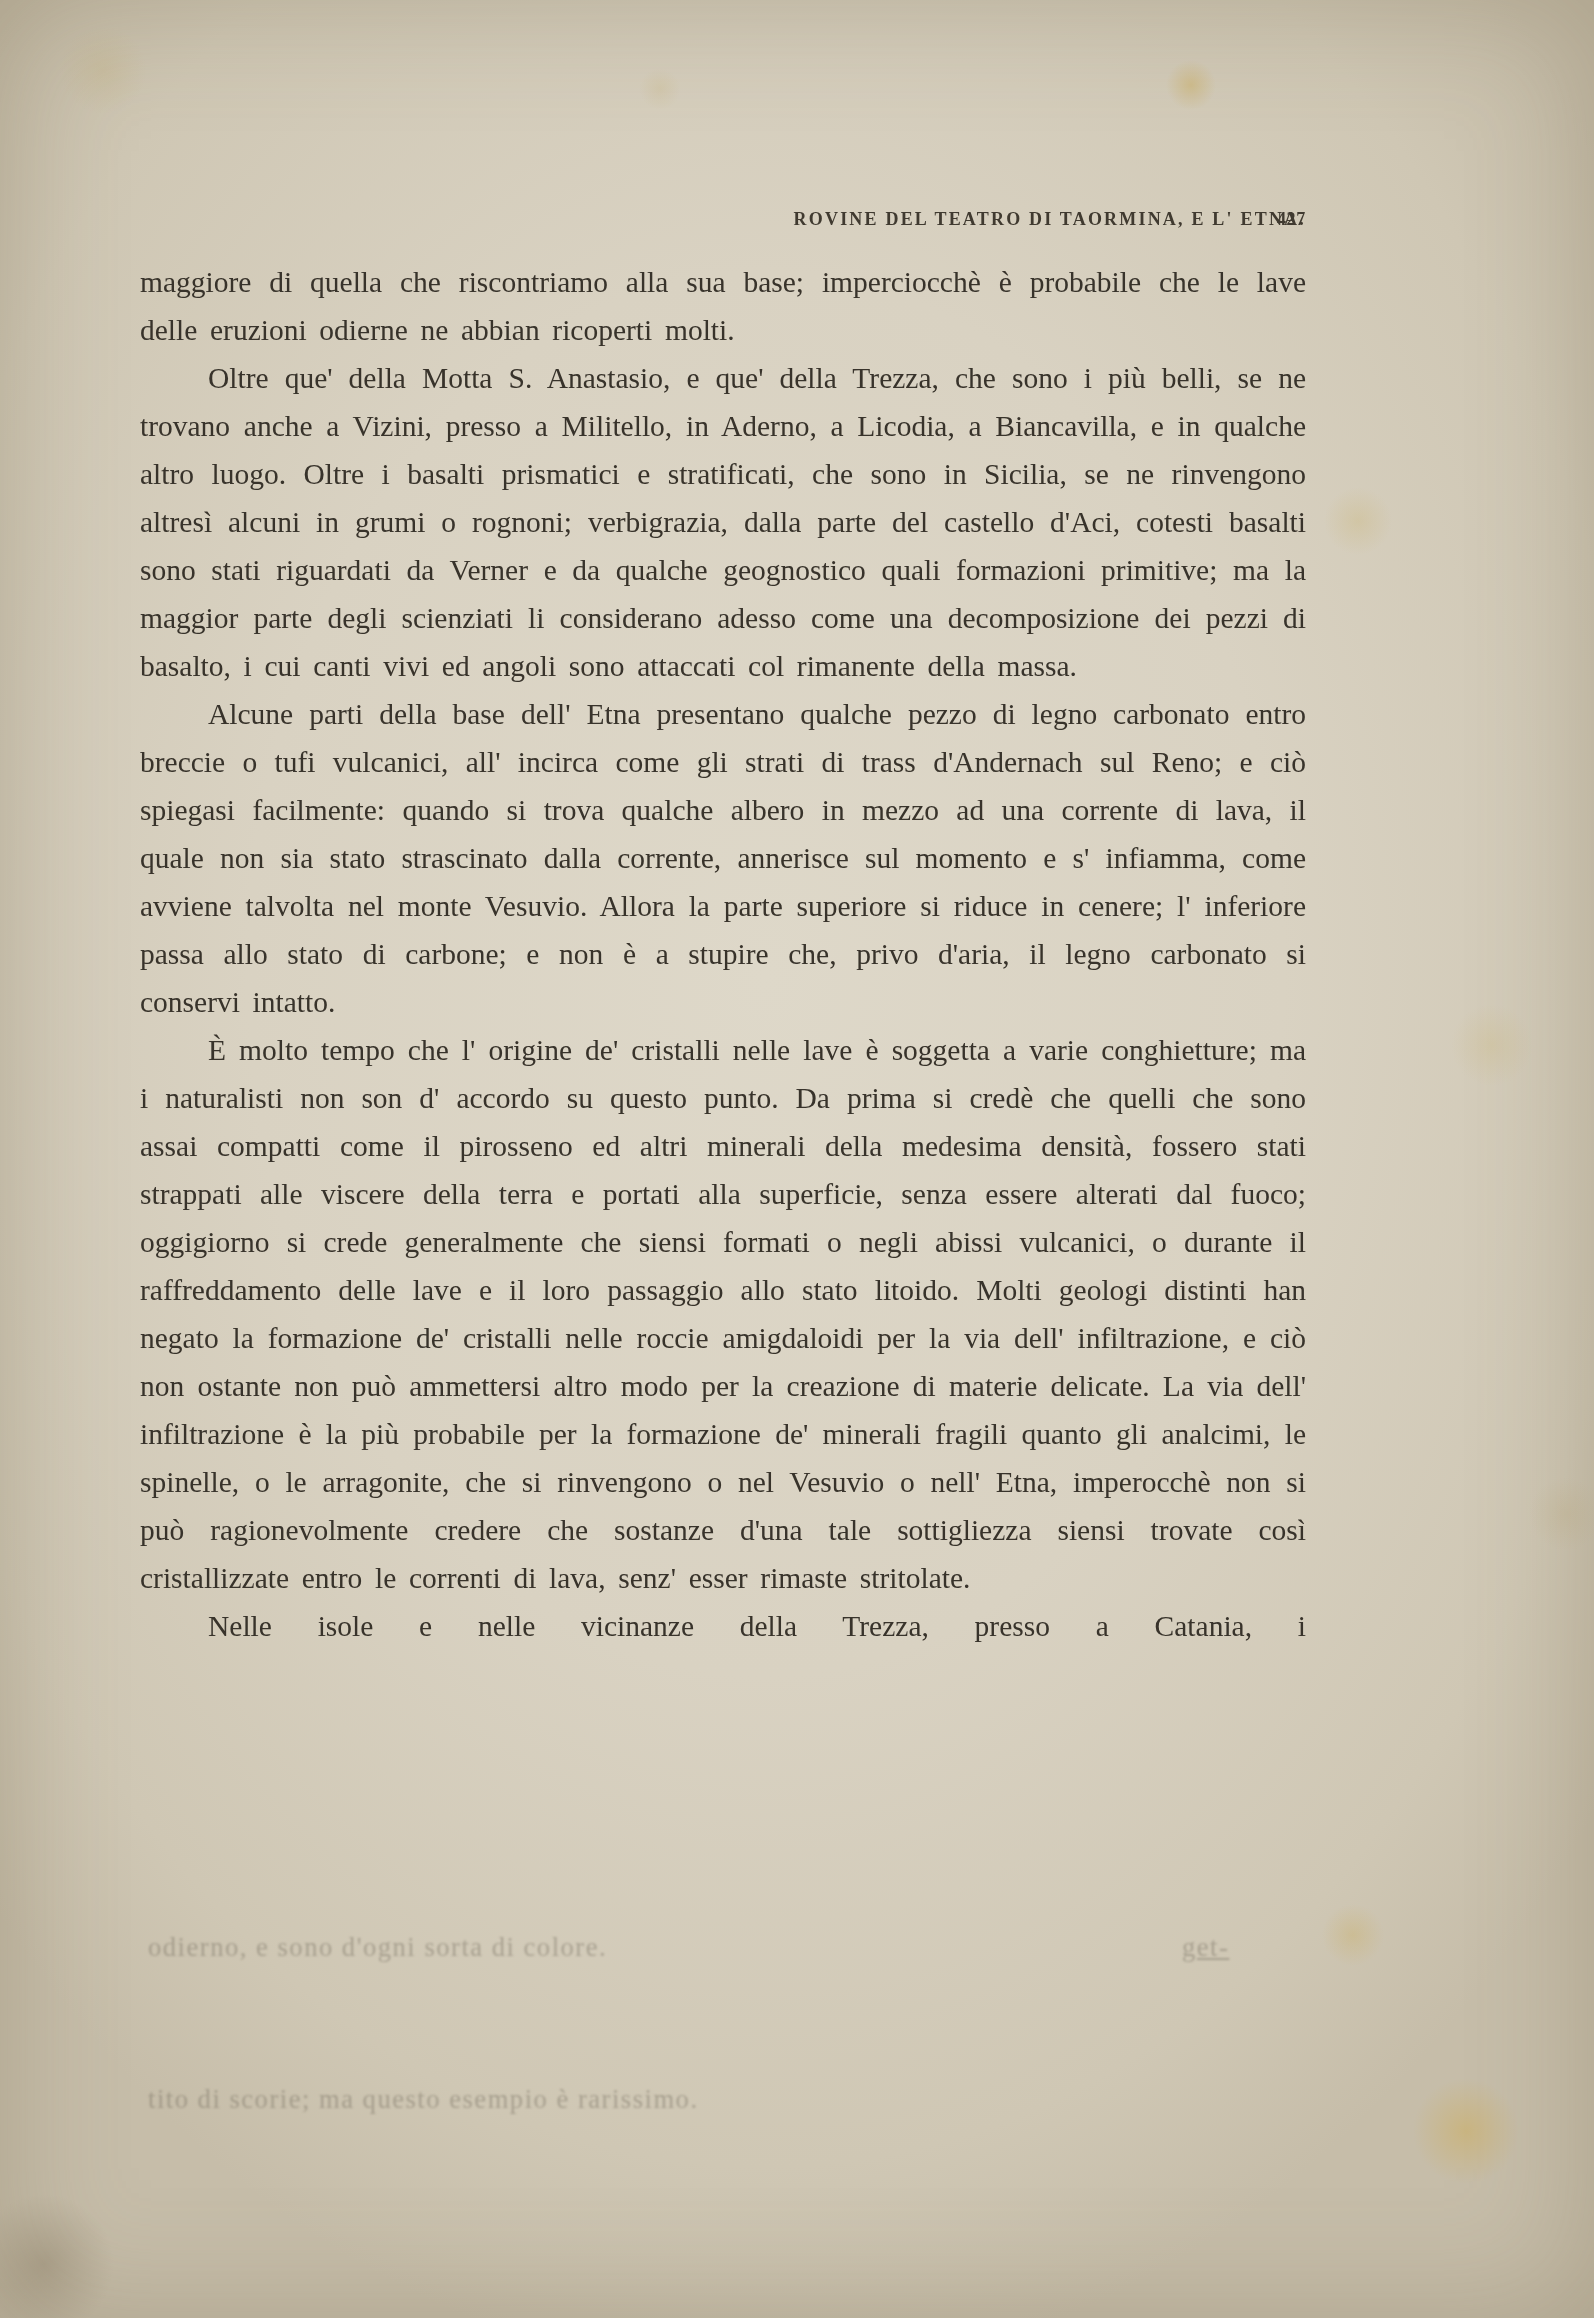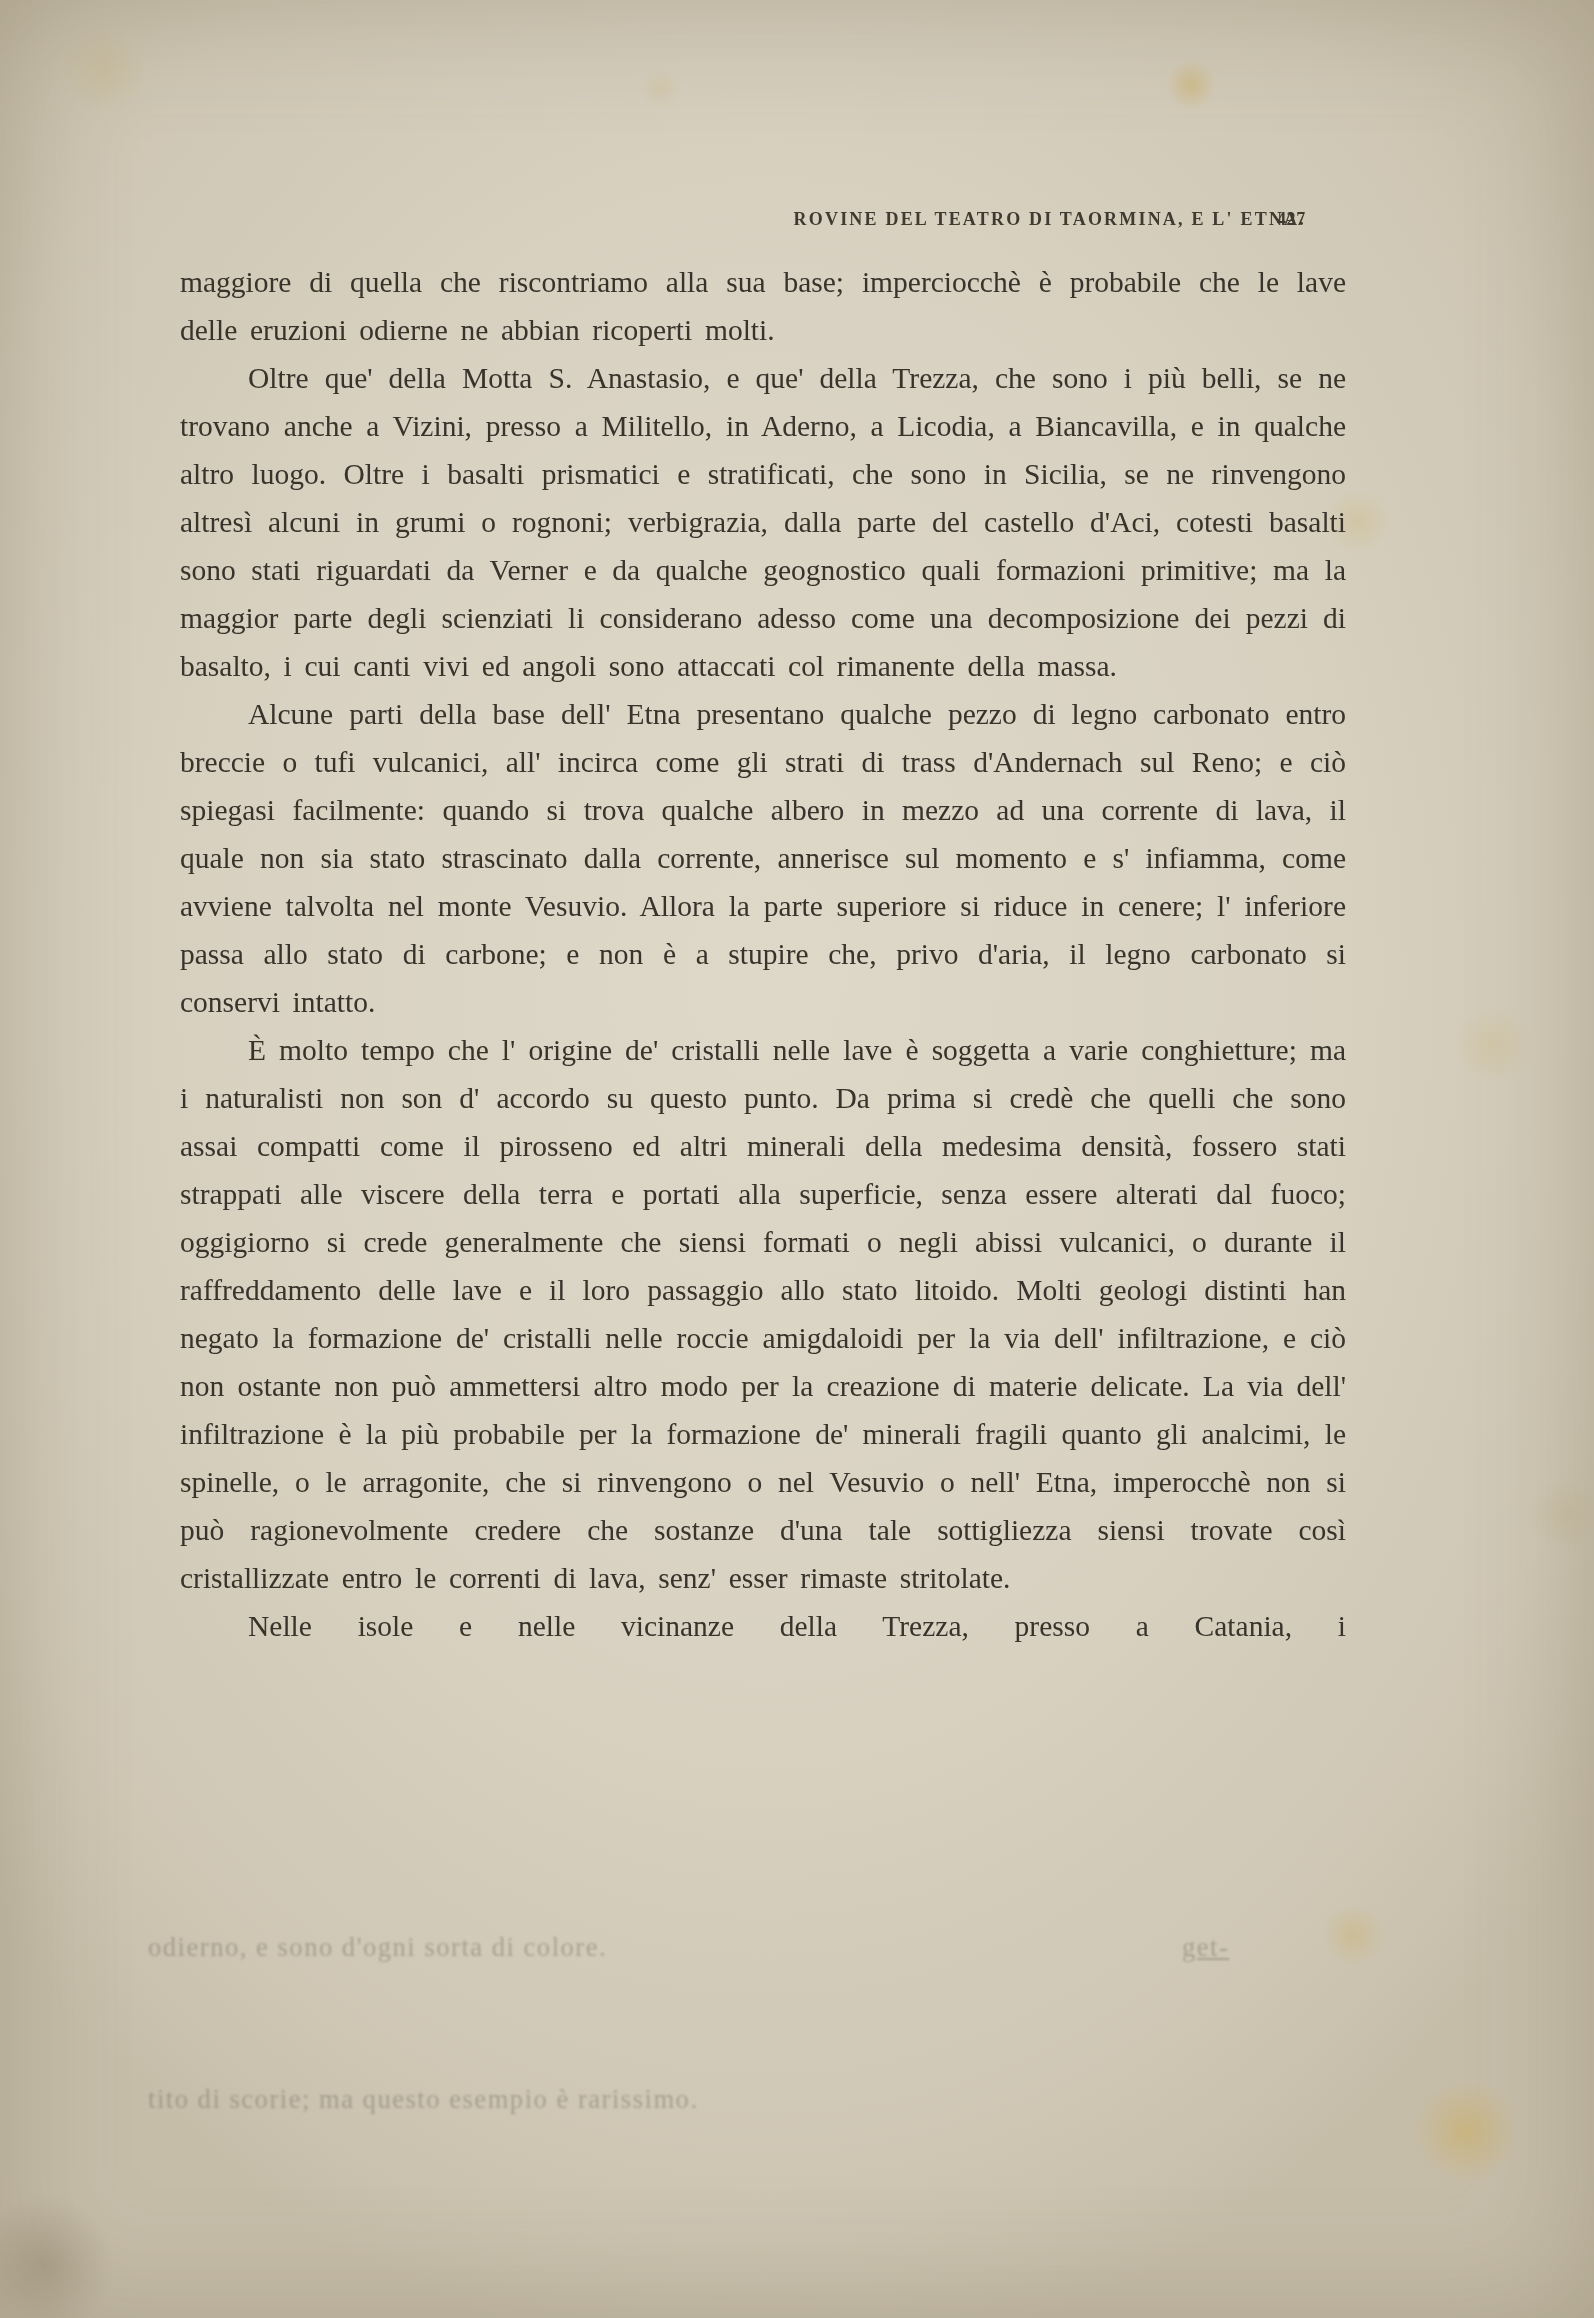--- a/index.html
+++ b/index.html
@@ -52,21 +52,20 @@
   }
   .text-block {
     position: absolute;
     top: 258px;
     left: 140px;
     width: 1166px;
     font-size: 29.5px;
     line-height: 48px;
     color: #38332b;
     text-align: justify;
-    margin-left: 40px;
   }
   .para {
     margin: 0;
     word-spacing: 0.18em;
   }
   .para.indent {
     text-indent: 68px;
   }
   .para.force-just {
     text-align-last: justify;

